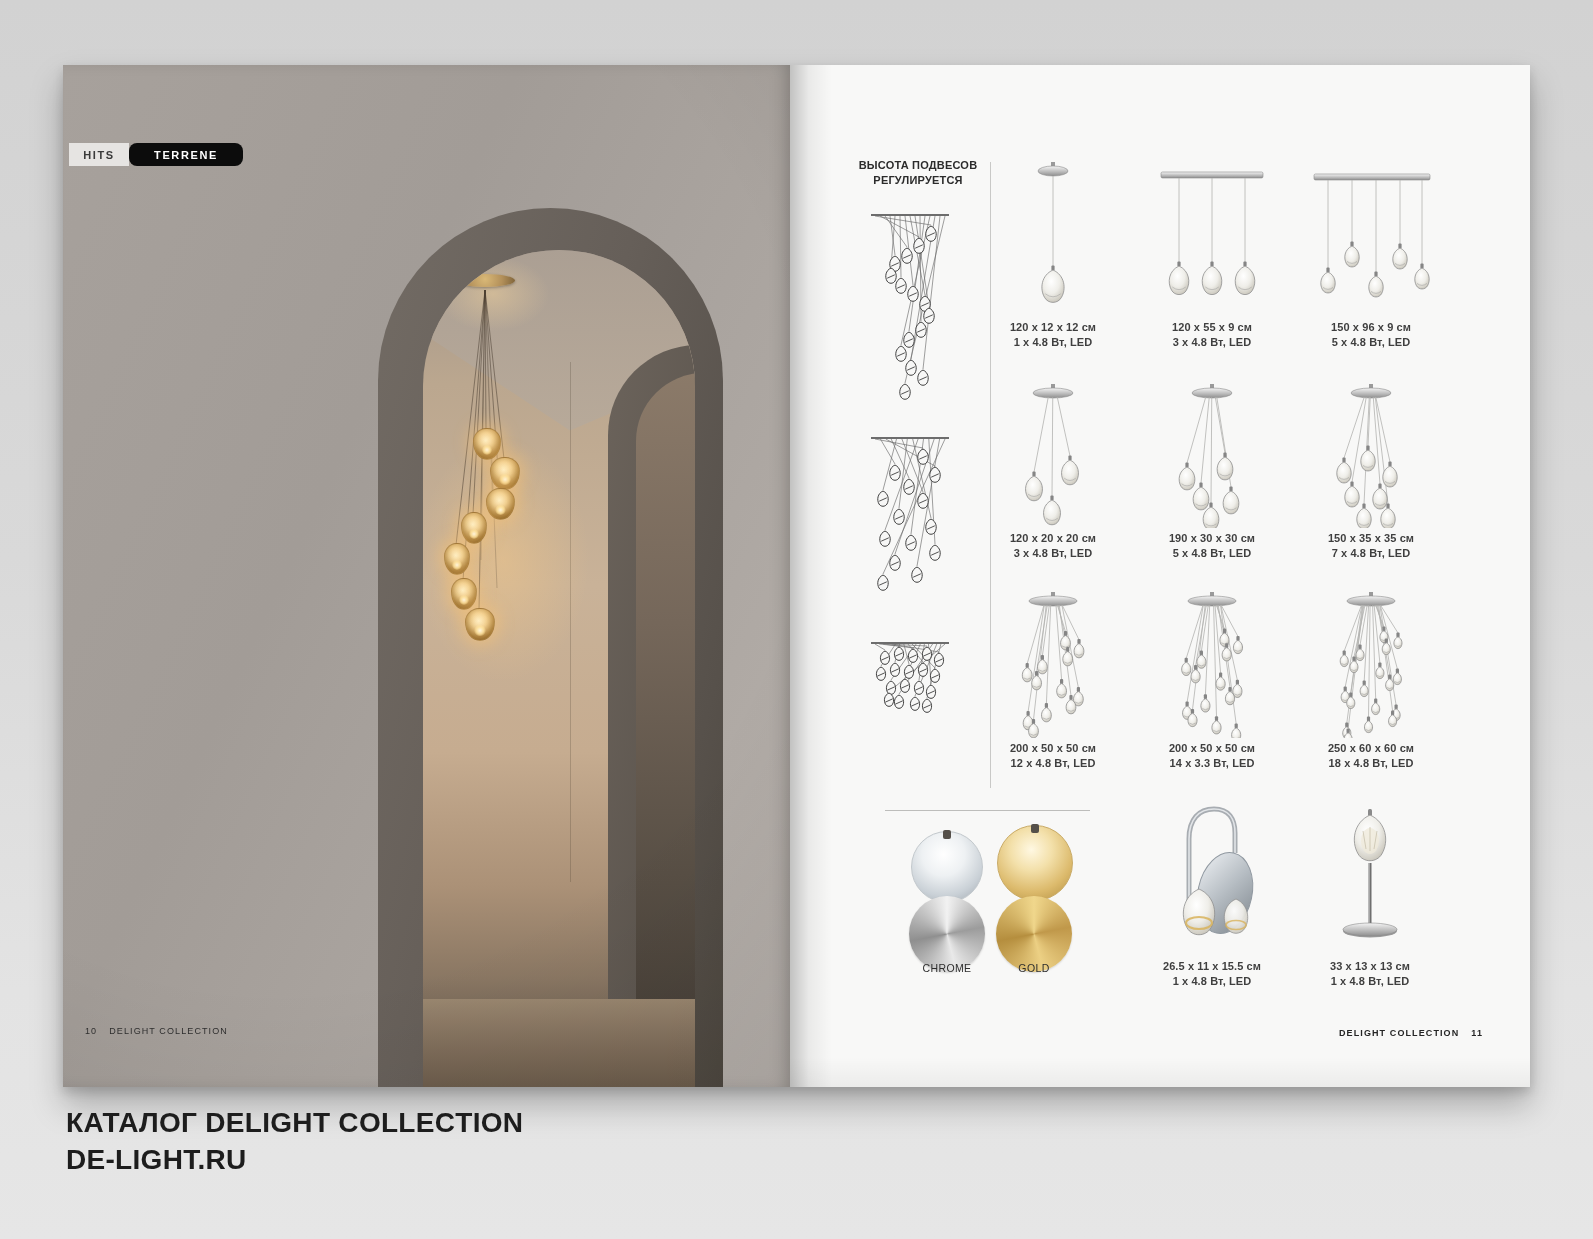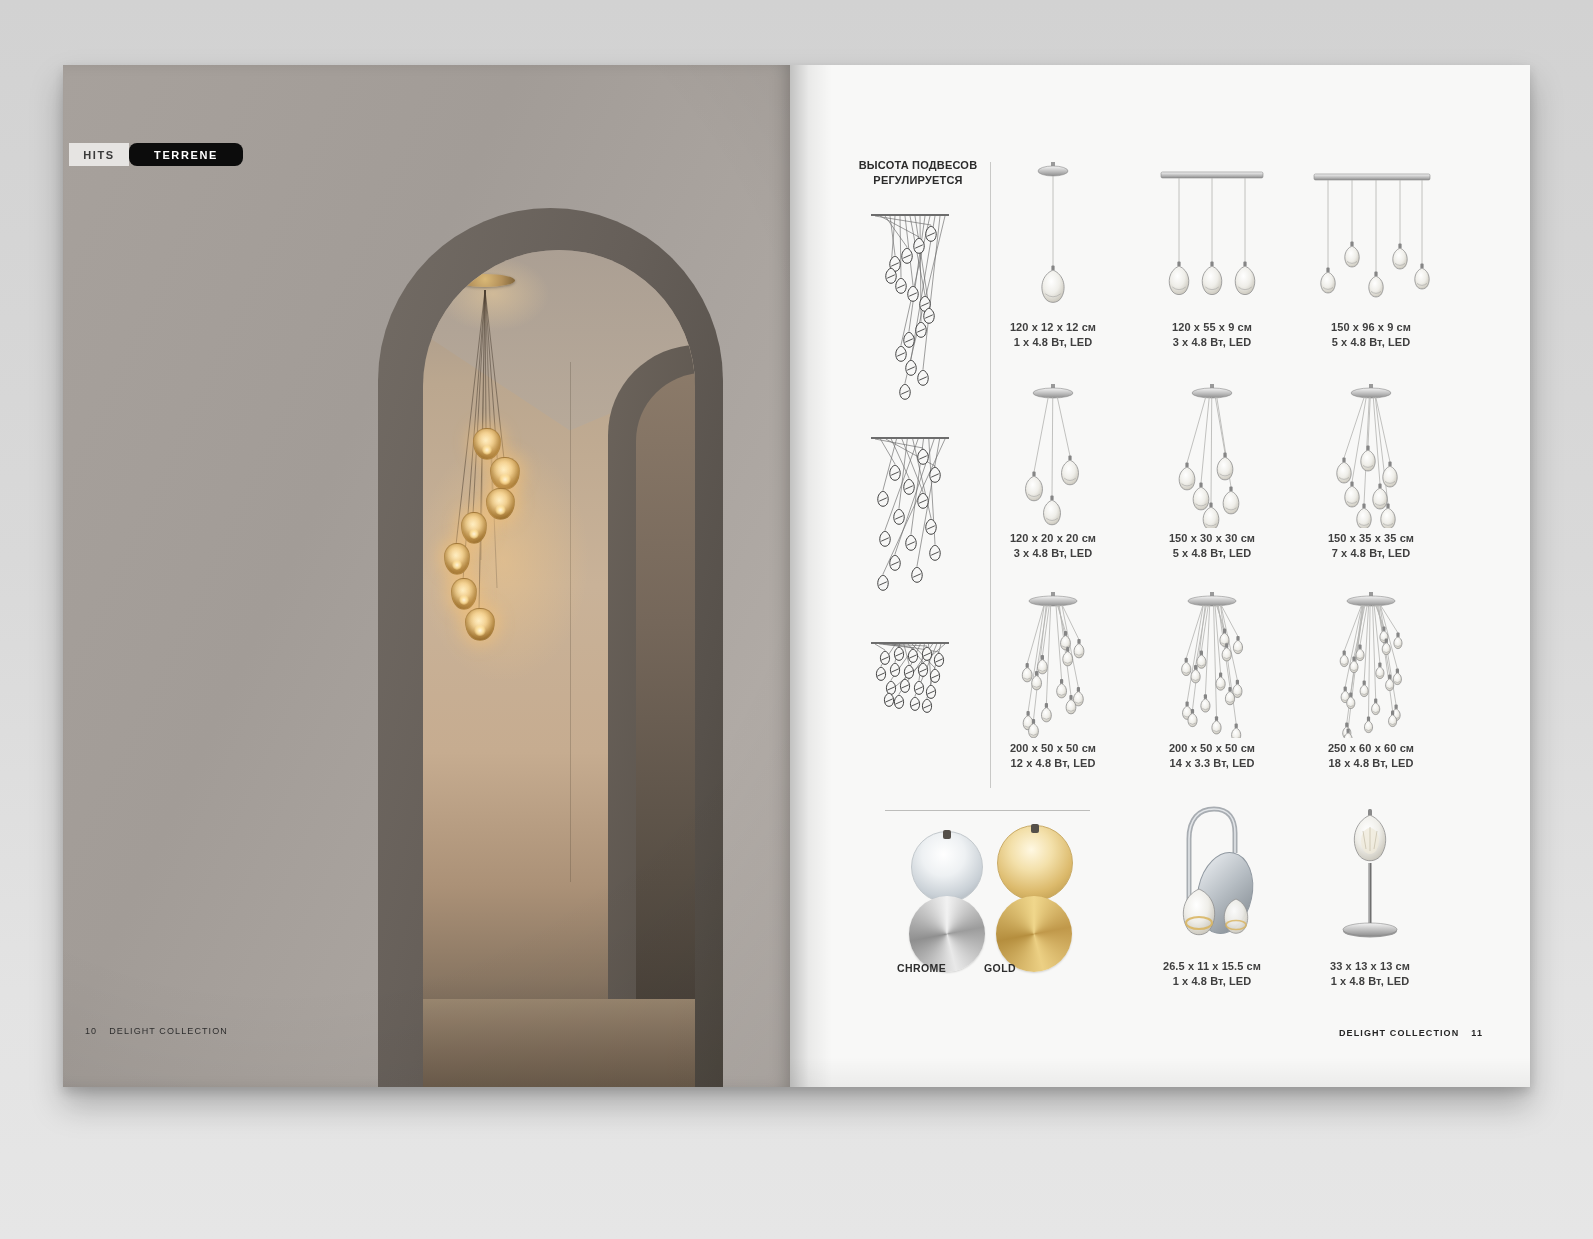--- a/index.html
+++ b/index.html
@@ -58,22 +58,22 @@
   .page-right::after{content:"";position:absolute;left:0;right:0;bottom:0;height:30px;
     background:linear-gradient(180deg,rgba(0,0,0,0),rgba(0,0,0,0.05));pointer-events:none;}
   .note{position:absolute;left:50px;top:93px;width:156px;text-align:center;
     font-size:11px;font-weight:bold;color:#2b2b2b;line-height:1.38;letter-spacing:0.2px;}
   .vdivider{position:absolute;left:200px;top:97px;width:1px;height:626px;background:#c9c9c7;}
   .hdivider{position:absolute;left:95px;top:745px;width:205px;height:1px;background:#bdbdbb;}
   .diag{position:absolute;left:75px;}
   .cell{position:absolute;width:150px;text-align:center;}
   .cell svg{display:block;margin:0 auto;}
   .spec{margin-top:3px;font-size:11px;font-weight:bold;color:#3f3f3f;line-height:1.4;letter-spacing:0.1px;}
-  .finish-label{position:absolute;width:100px;top:897px;
-    font-size:10.5px;font-weight:bold;color:#2d2d2d;letter-spacing:0.4px;}
+  .finish-label{position:absolute;width:100px;text-align:center;top:897px;
+    font-size:10.5px;font-weight:normal;color:#2d2d2d;letter-spacing:0.4px;}
   .sphere{position:absolute;border-radius:50%;}
   .sphere-chrome{background:radial-gradient(circle at 45% 32%,#ffffff 0%,#eef1f3 35%,#c9d0d6 68%,#9aa2a9 100%);border:1px solid #c2c8cc;}
   .sphere-gold{background:radial-gradient(circle at 45% 32%,#fff8e2 0%,#f3e0aa 32%,#dcba6c 65%,#b08c3e 100%);border:1px solid #c9ab67;}
   .sphere-cap{position:absolute;left:44%;top:-2px;width:12%;height:9px;background:#55504a;border-radius:2px;}
   .disc{position:absolute;border-radius:50%;}
   .disc-chrome{background:conic-gradient(#f2f2f2,#9c9c9c 22%,#e9e9e9 46%,#8f8f8f 72%,#f2f2f2);box-shadow:0 1px 2px rgba(0,0,0,0.15);}
   .disc-gold{background:conic-gradient(#f0d78c,#c0984a 22%,#ecd084 46%,#b58e3e 72%,#f0d78c);box-shadow:0 1px 2px rgba(0,0,0,0.15);}
   .footer-right{position:absolute;right:47px;top:963px;font-size:9px;font-weight:bold;color:#252525;letter-spacing:1.1px;}
   .footer-right .pgnum{margin-left:12px;text-align:center;}
   
@@ -439,21 +439,21 @@
             <path class="pdrop" d="M 64.0 110.0 C 72.2 113.6 73.6 123.2 70.0 129.4 C 67.4 134.0 60.6 134.0 58.0 129.4 C 54.4 123.2 55.8 113.6 64.0 110.0 Z"></path>
             <path class="dropline" d="M 58.6 126.8 Q 64.0 131.0 69.4 126.8"></path>
             <rect x="92.4" y="109.6" width="3.2" height="4.8" rx="1" fill="#858585"></rect>
             <path class="pdrop" d="M 94.0 114.0 C 102.2 117.6 103.6 127.2 100.0 133.4 C 97.4 138.0 90.6 138.0 88.0 133.4 C 84.4 127.2 85.8 117.6 94.0 114.0 Z"></path>
             <path class="dropline" d="M 88.6 130.8 Q 94.0 135.0 99.4 130.8"></path>
             <rect x="72.4" y="125.6" width="3.2" height="4.8" rx="1" fill="#858585"></rect>
             <path class="pdrop" d="M 74.0 130.0 C 82.2 133.6 83.6 143.2 80.0 149.4 C 77.4 154.0 70.6 154.0 68.0 149.4 C 64.4 143.2 65.8 133.6 74.0 130.0 Z"></path>
             <path class="dropline" d="M 68.6 146.8 Q 74.0 151.0 79.4 146.8"></path>
           </svg>
         <div class="spec">
-            <div>150 x 30 x 30 см</div>
+            <div>190 x 30 x 30 см</div>
             <div>5 x 4.8 Вт, LED</div>
           </div>
       </div>
       <div class="cell" style="left:506px;top:312px">
         <svg id="art5" width="150" height="151">
             <rect x="73" y="7" width="4" height="7" fill="#9a9a9a"></rect>
             <ellipse class="canopy" cx="75" cy="16" rx="20" ry="5"></ellipse>
             <line class="wire" x1="68.25" y1="20" x2="48" y2="81"></line>
             <line class="wire" x1="74.25" y1="20" x2="72" y2="69"></line>
             <line class="wire" x1="79.75" y1="20" x2="94" y2="85"></line>
@@ -738,13 +738,17 @@
             <div>1 x 4.8 Вт, LED</div>
           </div>
       </div>
 
       <div class="footer-right">
         <span>DELIGHT COLLECTION</span><span class="pgnum">11</span>
       </div>
     </div>
   </div>
 
+  <div class="caption">
+    <div>КАТАЛОГ DELIGHT COLLECTION</div>
+    <div>DE-LIGHT.RU</div>
+  </div>
 </div>
 
 </body></html>

